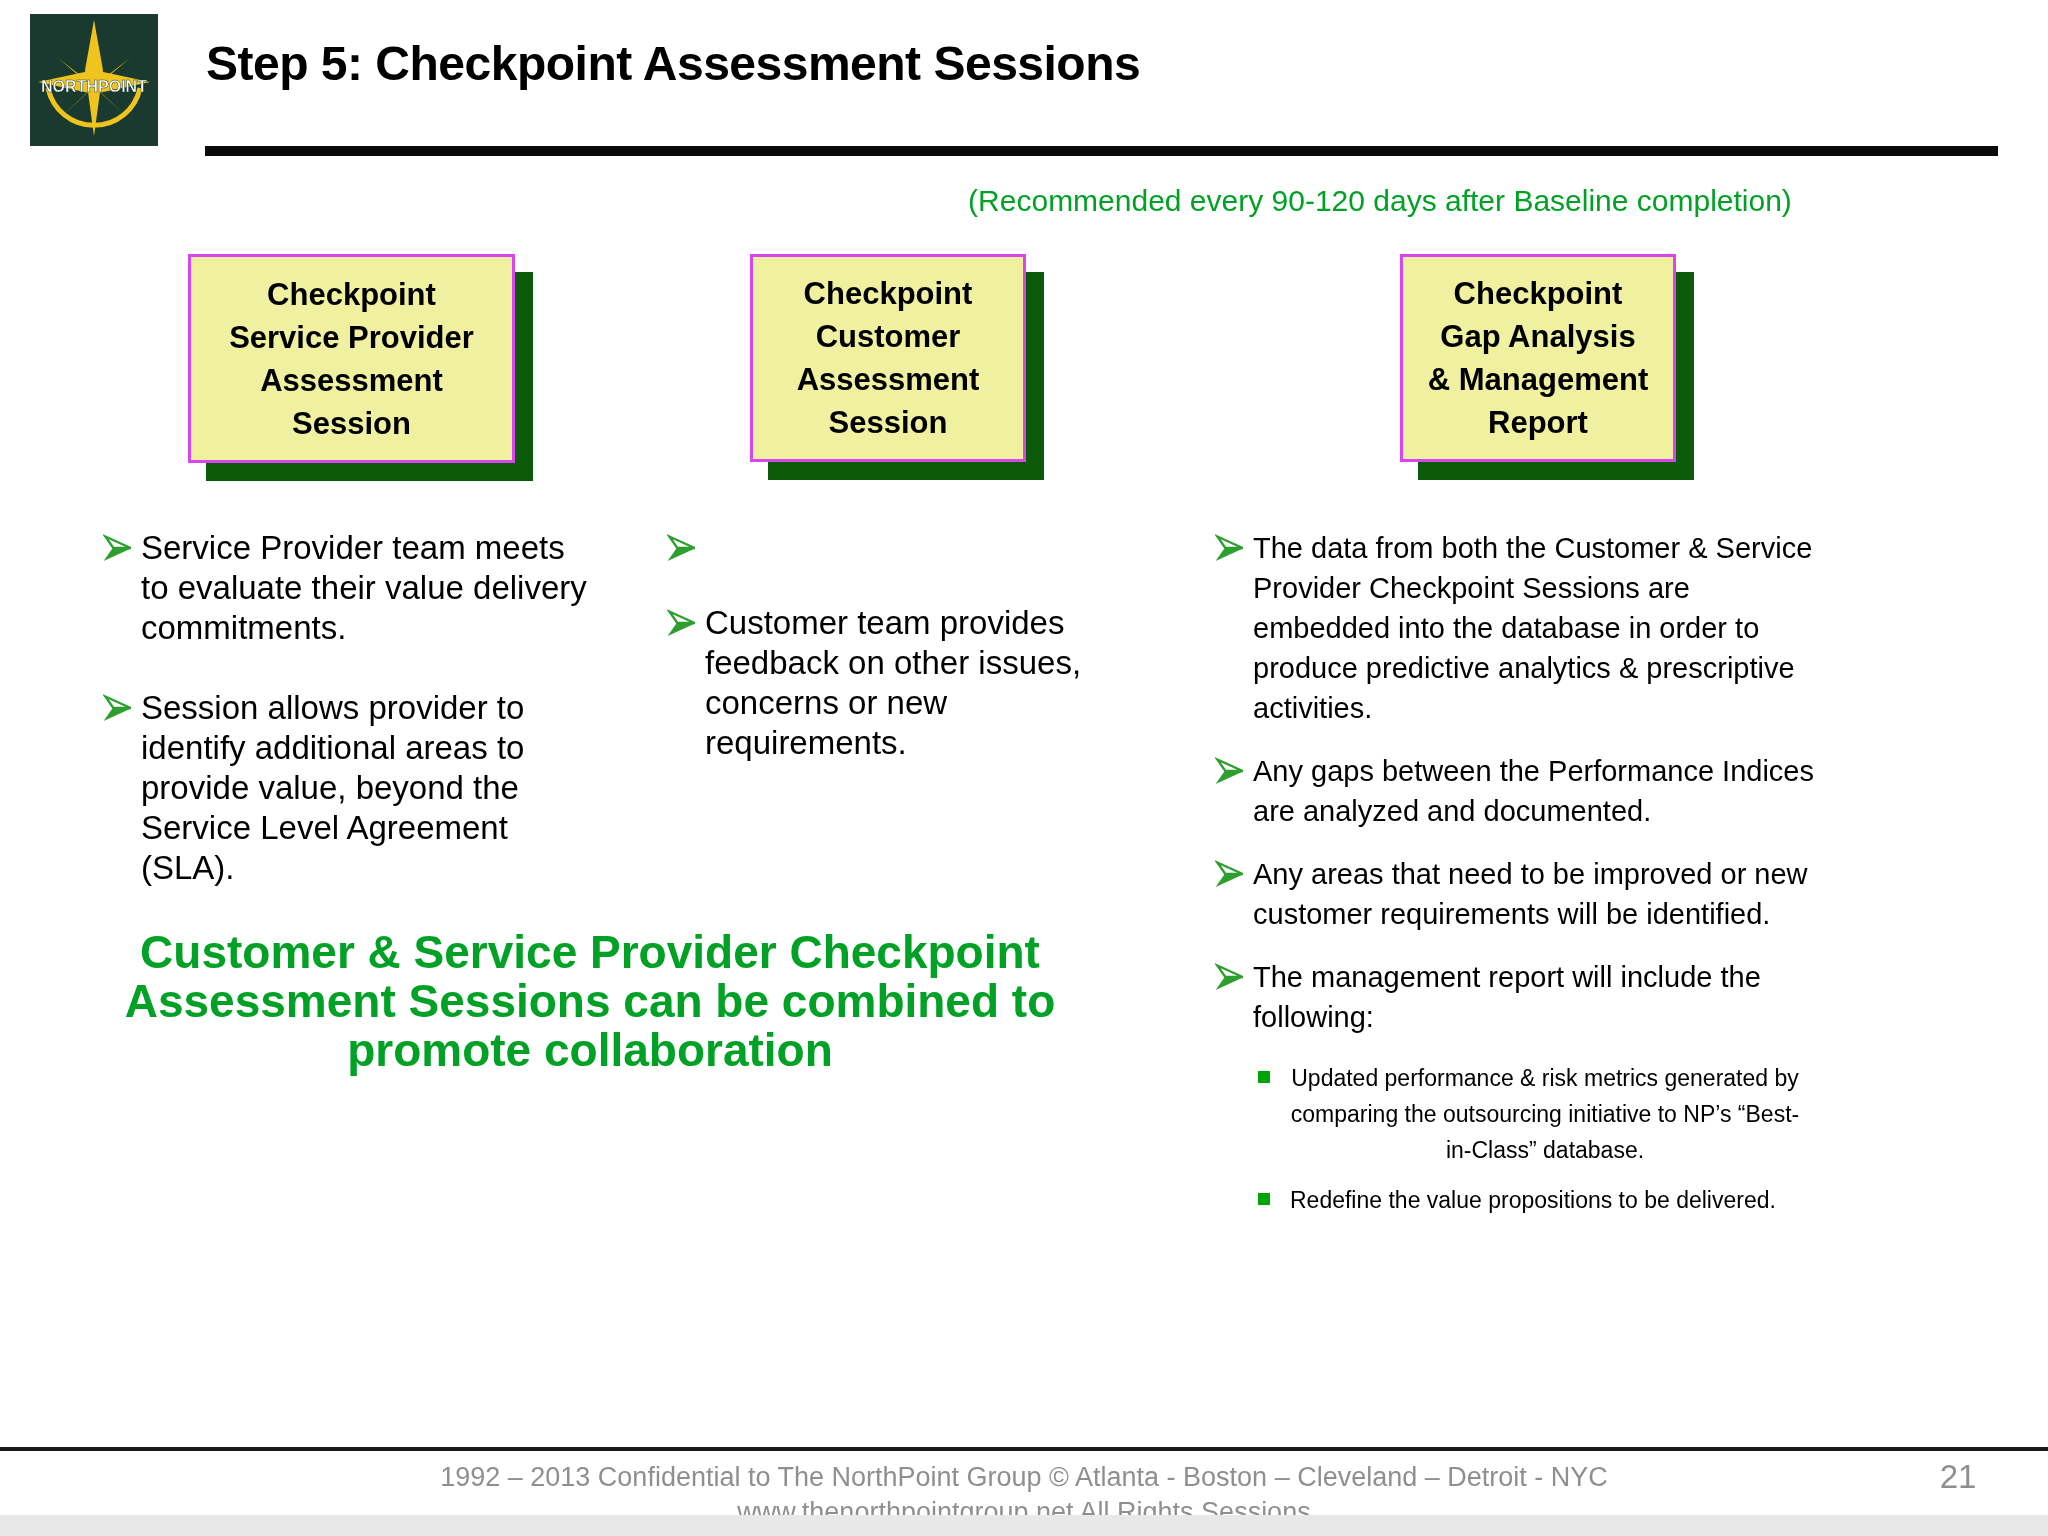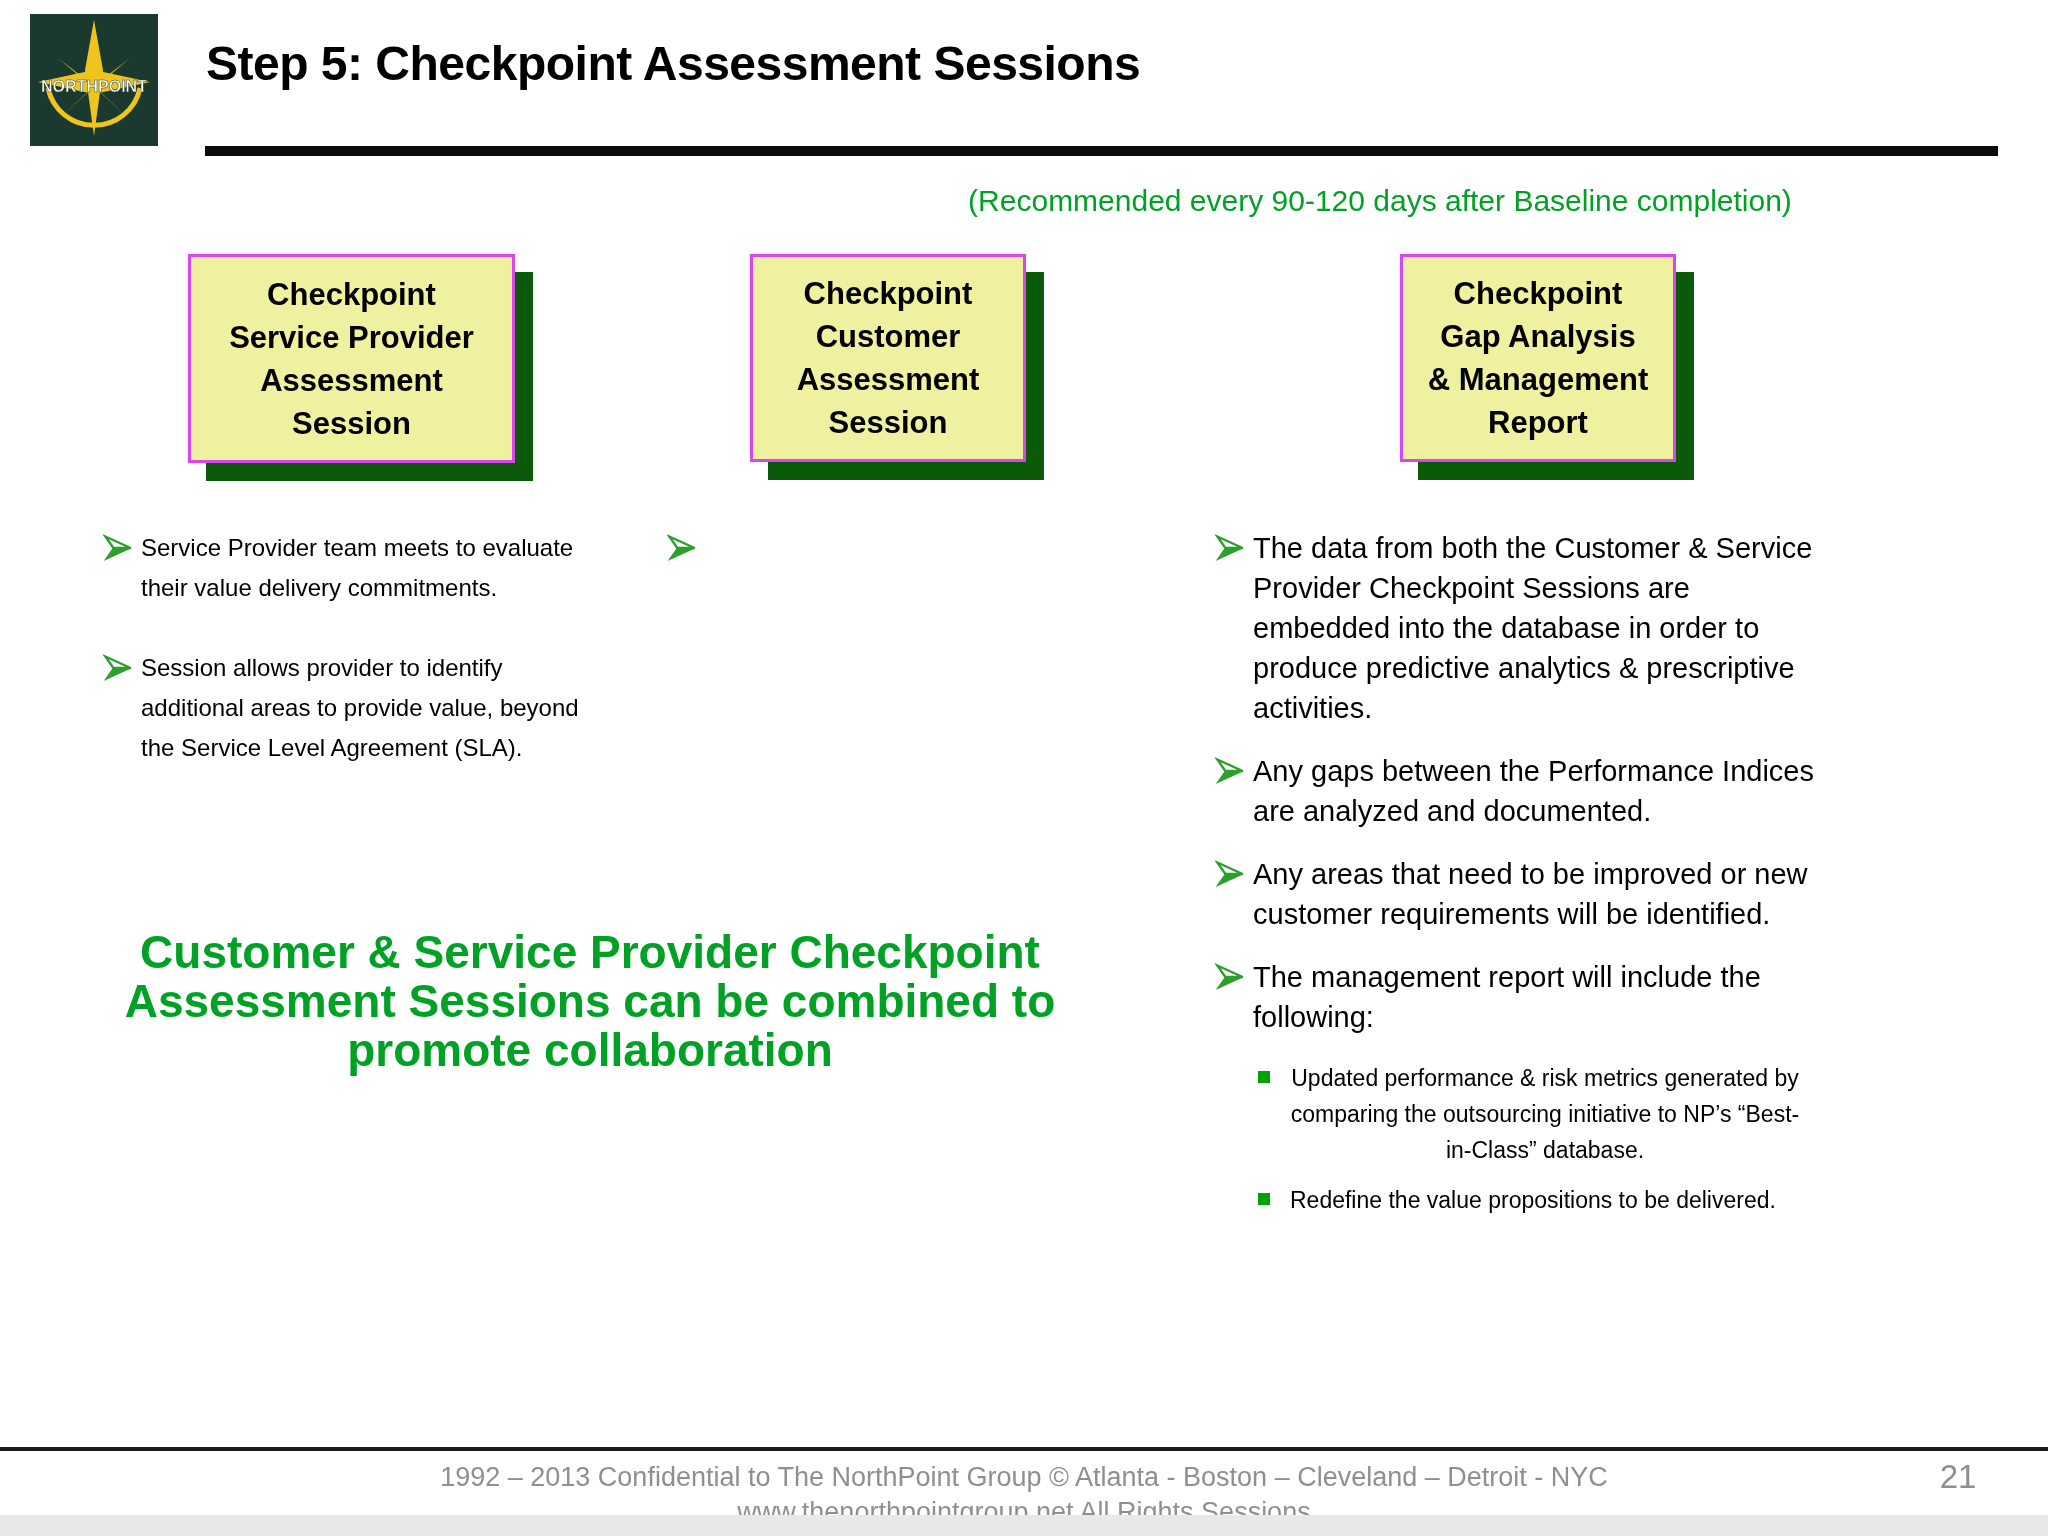--- a/index.html
+++ b/index.html
@@ -35,21 +35,21 @@
   }
   .pbox1{left:188px;width:327px;height:209px;}
   .pbox2{left:750px;width:276px;height:208px;}
   .pbox3{left:1400px;width:276px;height:208px;}
   
   .col{position:absolute;top:528px;}
   .col1{left:88px;width:500px;}
   .col2{left:652px;width:500px;}
   .col3{left:1200px;width:660px;}
   .bullet{display:flex;align-items:flex-start;padding-left:15px;margin:0 0 24px 0;}
-  .col1 .bullet,.col2 .bullet{font-size:24px;line-height:40px;margin-bottom:40px;}
+  .col1 .bullet,.col2 .bullet{font-size:33px;line-height:40px;margin-bottom:40px;}
   .col3 .bullet{font-size:29px;line-height:40px;margin-bottom:23px;}
   .col1 .bullet p,.col2 .bullet p{max-width:455px;}
   .col3 .bullet p{max-width:580px;}
   .bullet p{margin:0;}
   .arrow{width:30px;height:30px;flex:0 0 30px;margin:5px 8px 0 0;}
   .subbullet{
     display:flex;align-items:flex-start;margin:0 0 14px 58px;
     font-size:23px;line-height:36px;text-align:center;
   }
   .subbullet:first-of-type{margin-top:18px;}
@@ -125,20 +125,27 @@
     </div>
   </div>
 
   <div class="col col2">
     <div class="bullet">
       <svg class="arrow" viewBox="0 0 26 26">
         <polygon points="2,3 24,13 9,13" fill="#FFFFFF" stroke="#2E9E2E" stroke-width="2"></polygon>
         <polygon points="9,13 24,13 2,23" fill="#2E9E2E" stroke="#2E9E2E" stroke-width="1"></polygon>
       </svg>
     </div>
+    <div class="bullet">
+      <svg class="arrow" viewBox="0 0 26 26">
+        <polygon points="2,3 24,13 9,13" fill="#FFFFFF" stroke="#2E9E2E" stroke-width="2"></polygon>
+        <polygon points="9,13 24,13 2,23" fill="#2E9E2E" stroke="#2E9E2E" stroke-width="1"></polygon>
+      </svg>
+      <p>Customer team provides feedback on other issues, concerns or new requirements.</p>
+    </div>
   </div>
 
   <div class="col col3">
     <div class="bullet">
       <svg class="arrow" viewBox="0 0 26 26">
         <polygon points="2,3 24,13 9,13" fill="#FFFFFF" stroke="#2E9E2E" stroke-width="2"></polygon>
         <polygon points="9,13 24,13 2,23" fill="#2E9E2E" stroke="#2E9E2E" stroke-width="1"></polygon>
       </svg>
       <p>The data from both the Customer &amp; Service Provider Checkpoint Sessions are embedded into the database in order to produce predictive analytics &amp; prescriptive activities.</p>
     </div>

